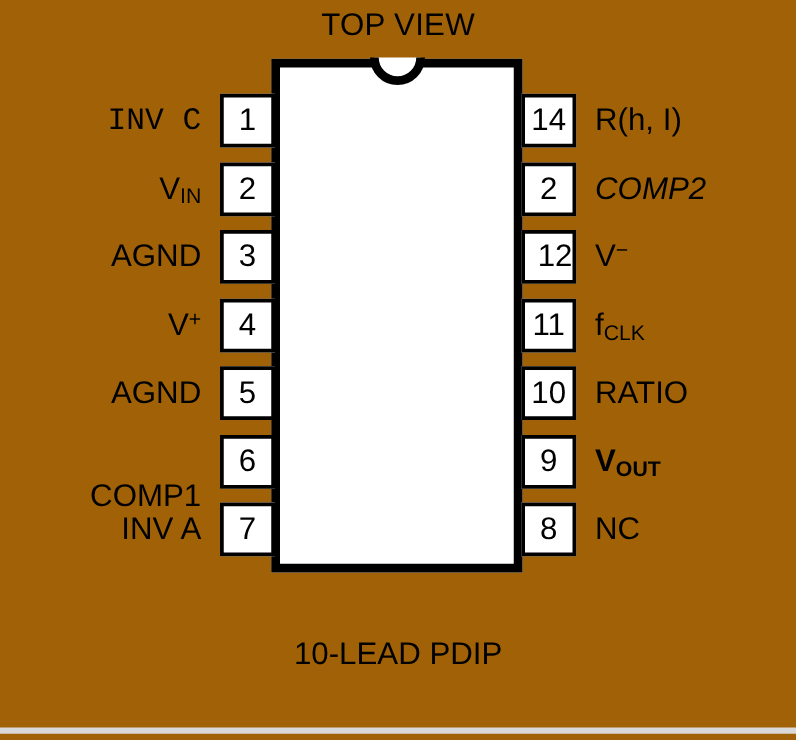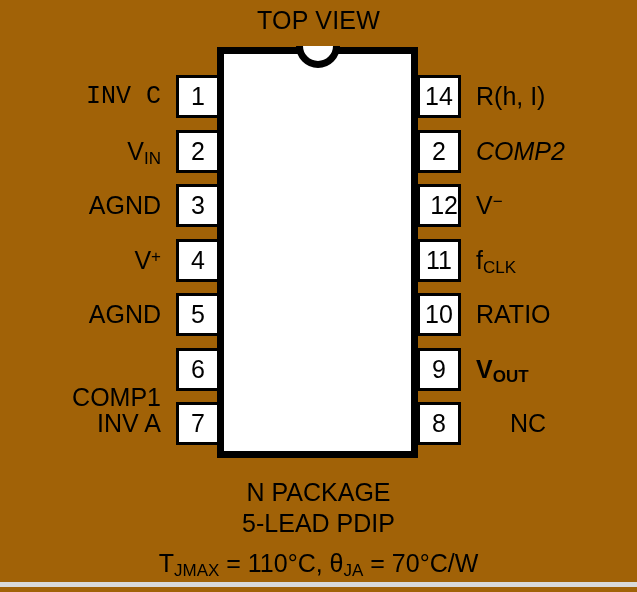--- a/index.html
+++ b/index.html
@@ -200,26 +200,24 @@
         <div class="pin-label right" style="top: 82.5px; font-style: italic;">COMP2</div>
         <div class="pin right" style="top: 137px; text-align: right;">12</div>
         <div class="pin-label right" style="top: 137px;">V<sup>−</sup></div>
         <div class="pin right" style="top: 191.5px;">11</div>
         <div class="pin-label right" style="top: 191.5px;">f<sub>CLK</sub></div>
         <div class="pin right" style="top: 246px;">10</div>
         <div class="pin-label right" style="top: 246px;">RATIO</div>
         <div class="pin right" style="top: 300.5px;">9</div>
         <div class="pin-label right" style="top: 300.5px; font-weight: bold;">V<sub>OUT</sub></div>
         <div class="pin right" style="top: 355px;">8</div>
-        <div class="pin-label right" style="top: 355px; margin-left: 34px;">NC</div>
+        <div class="pin-label right" style="top: 355px;">NC</div>
       </div>
 
   </div>
 
-  <div class="caption line1">N PACKAGE</div>
-
-  <div class="caption line2">5-LEAD PDIP</div>
-
-  <div class="caption line3">T<sub>JMAX</sub> = 110°C, θ<sub>JA</sub> = 70°C/W</div>
+
+  <div class="caption line2">10-LEAD PDIP</div>
+
 
   <div class="bottom-rule"></div>
 
 </div>
 
 </body></html>

